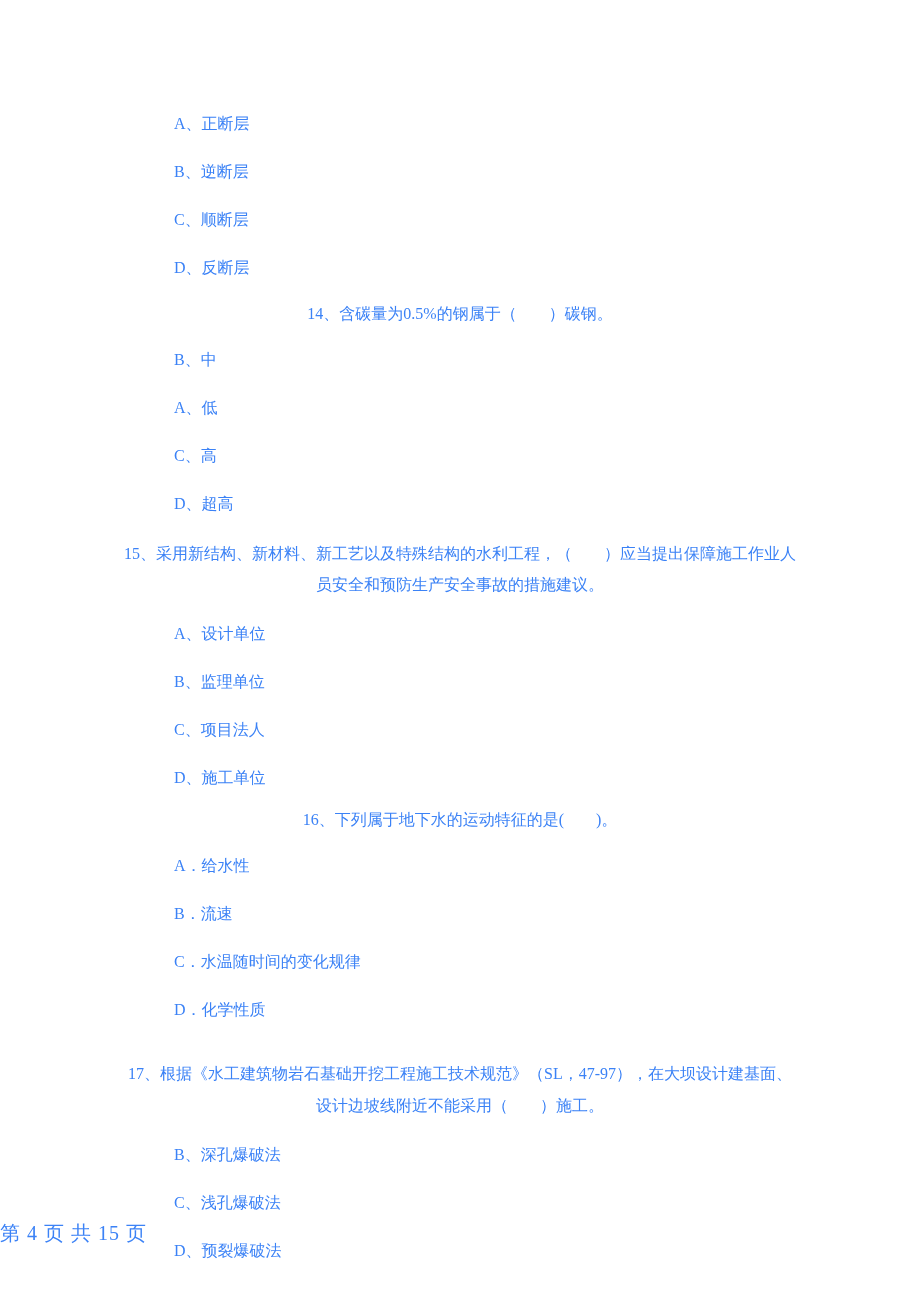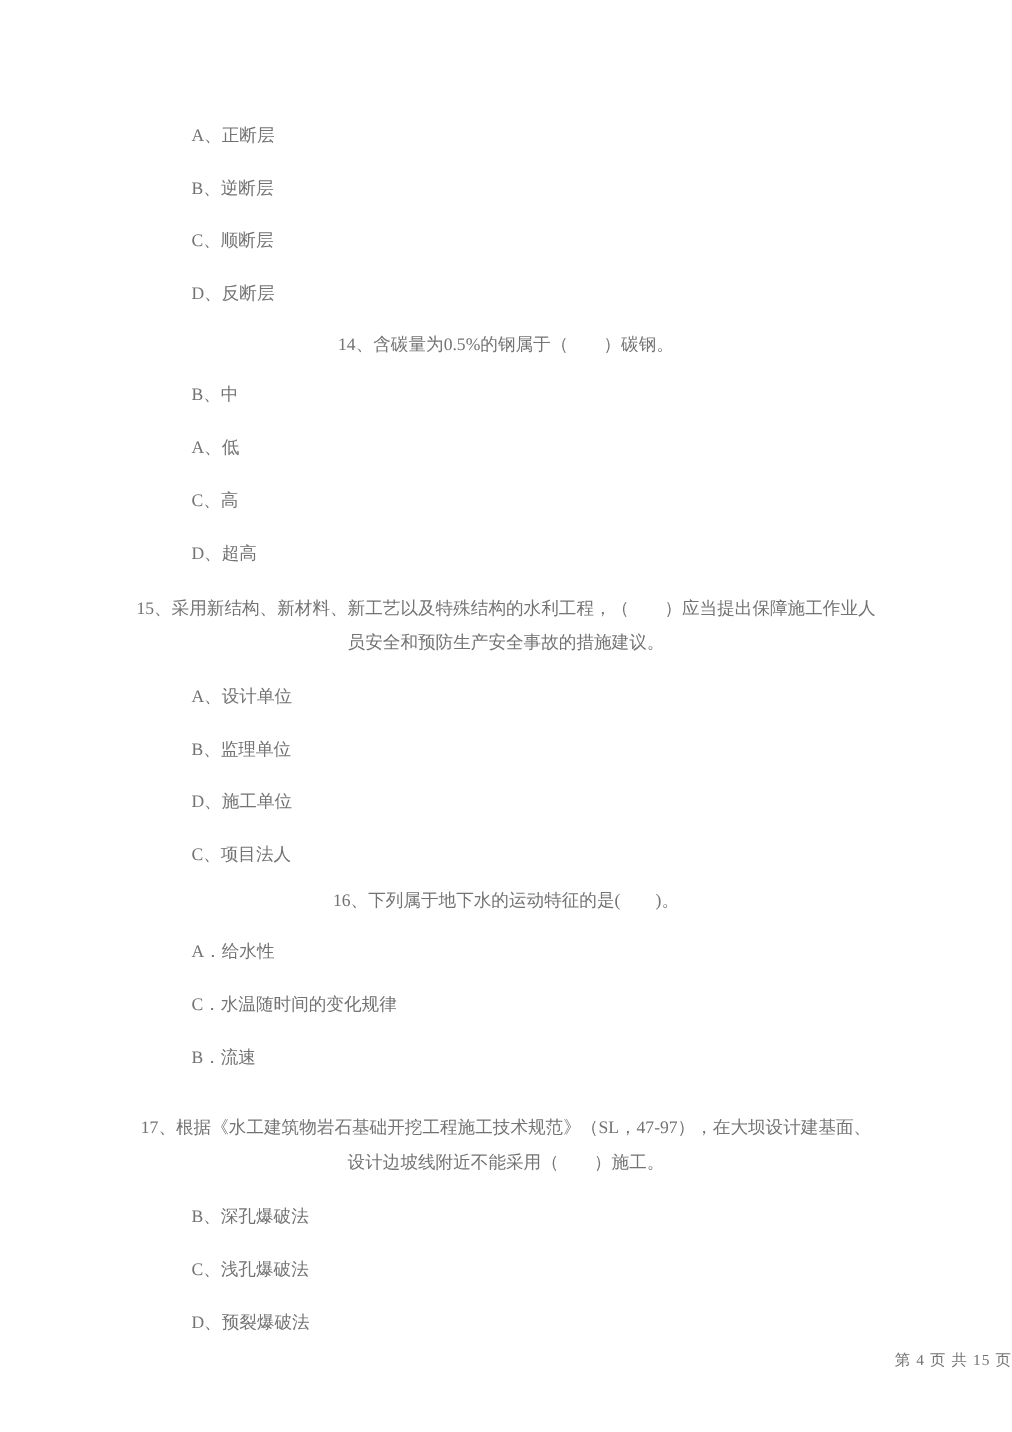--- a/index.html
+++ b/index.html
@@ -8,21 +8,21 @@
     padding: 0;
     width: 920px;
     background: #fff;
   }
   .page {
     width: 920px;
     height: 1302px;
     position: relative;
     font-family: "SimSun", "宋体", serif;
     font-size: 16px;
-    color: #737373;
+    color: #3b82f6;
     line-height: 1.5;
     box-sizing: border-box;
     padding-top: 112px;
   }
   .content {
     padding-left: 124px;
     padding-right: 124px;
   }
   .q {
     margin-top: 18px;
@@ -36,22 +36,22 @@
     margin-top: 24px;
   }
   .opt:first-child {
     margin-top: 22px;
   }
   .footer {
     position: absolute;
     bottom: 54px;
     left: 0;
     width: 100%;
-    text-align: right;
-    font-size: 14px;
+    text-align: left;
+    font-size: 20px;
     letter-spacing: 1px;
   }
 </style>
 </head>
 <body>
 
 <div class="page">
   <div class="content">
 
     <div class="opts">
@@ -66,29 +66,30 @@
       <div class="opt">B、中</div>
       <div class="opt">A、低</div>
       <div class="opt">C、高</div>
       <div class="opt">D、超高</div>
     </div>
 
     <div class="q" style="margin-top:22px; line-height:1.95">15、采用新结构、新材料、新工艺以及特殊结构的水利工程，（　　）应当提出保障施工作业人员安全和预防生产安全事故的措施建议。</div>
     <div class="opts">
       <div class="opt">A、设计单位</div>
       <div class="opt">B、监理单位</div>
+      <div class="opt">C、项目法人</div>
       <div class="opt">D、施工单位</div>
-      <div class="opt">C、项目法人</div>
     </div>
 
     <div class="q" style="">16、下列属于地下水的运动特征的是(　　)。</div>
     <div class="opts">
       <div class="opt">A．给水性</div>
+      <div class="opt">B．流速</div>
       <div class="opt">C．水温随时间的变化规律</div>
-      <div class="opt">B．流速</div>
+      <div class="opt">D．化学性质</div>
     </div>
 
     <div class="q" style="margin-top:36px; line-height:1.95">17、根据《水工建筑物岩石基础开挖工程施工技术规范》（SL，47-97），在大坝设计建基面、设计边坡线附近不能采用（　　）施工。</div>
     <div class="opts">
       <div class="opt">B、深孔爆破法</div>
       <div class="opt">C、浅孔爆破法</div>
       <div class="opt">D、预裂爆破法</div>
     </div>
 
   </div>

